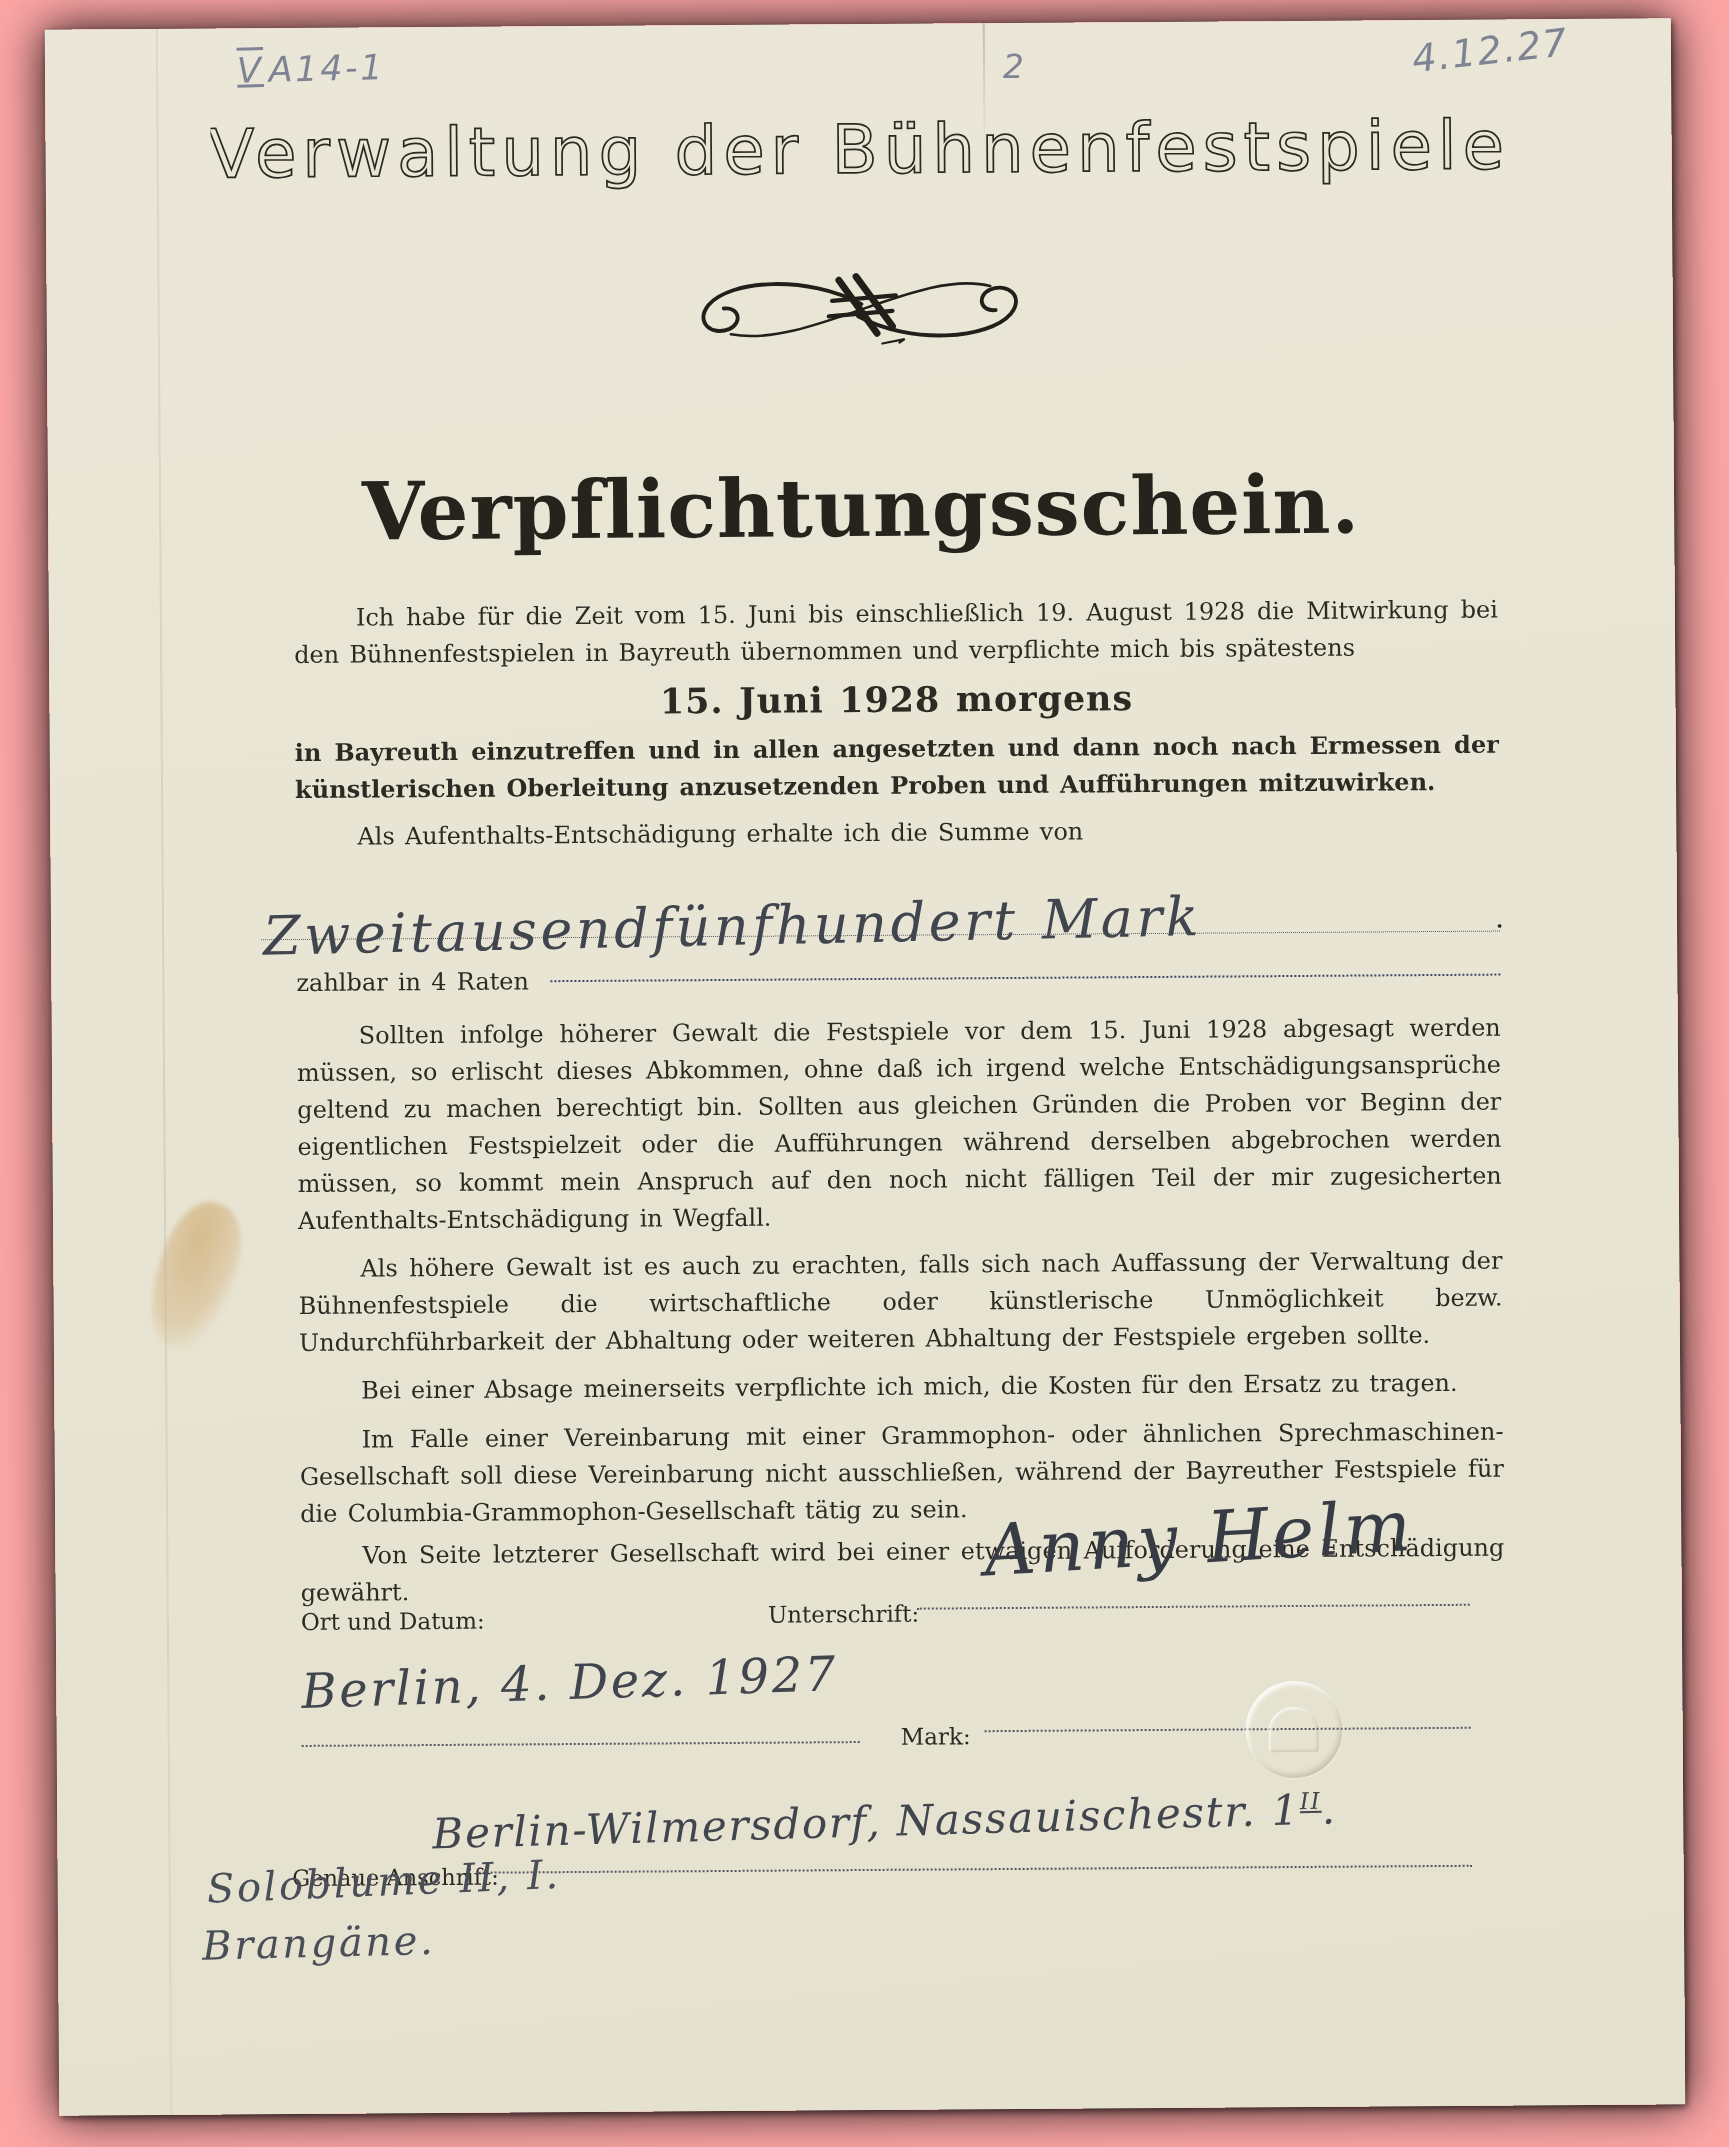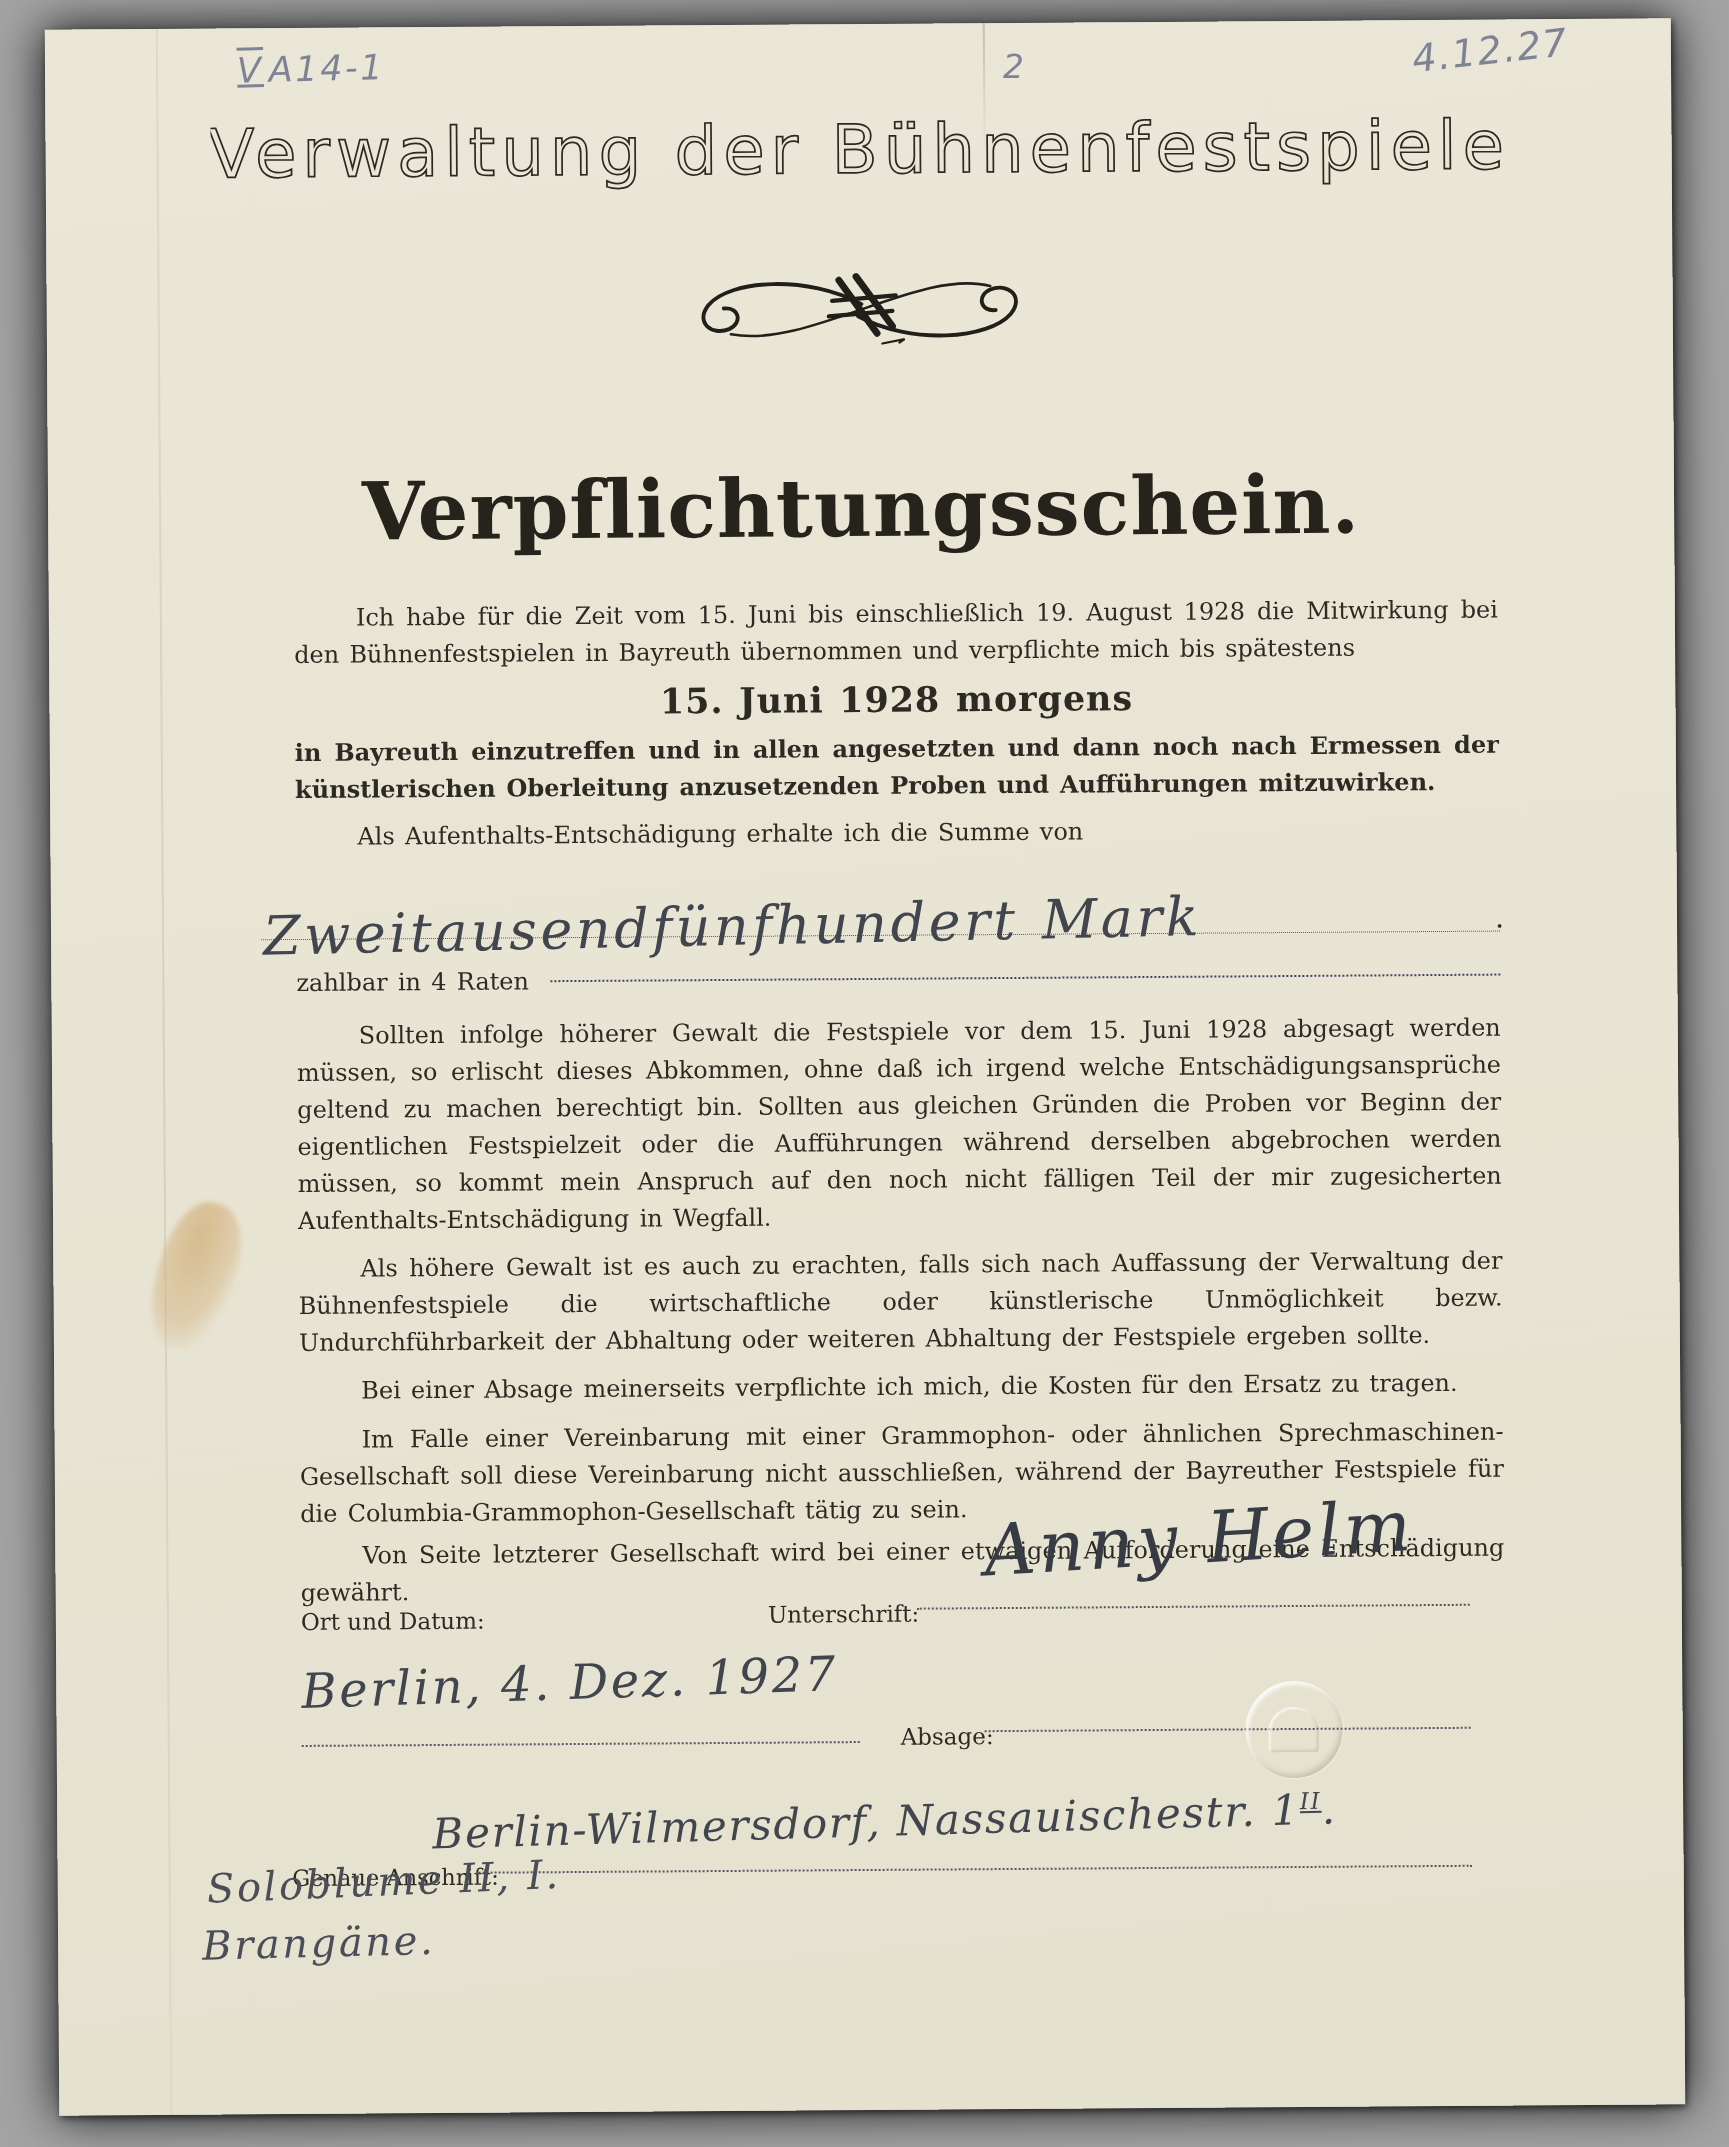--- a/index.html
+++ b/index.html
@@ -1,16 +1,16 @@
 <!DOCTYPE html>
 <html style="font-size:14px"><head>
 <meta charset="utf-8">
 <style>
   html,body{margin:0;padding:0;background:#0d0d0d;}
-  .stage{position:relative;width:1729px;height:2147px;background:#a3a3a3;overflow:hidden;
+  .stage{position:relative;width:1729px;height:2147px;background:#fca5a5;overflow:hidden;
          font-family:"DejaVu Serif",serif;}
   .paper{position:absolute;left:52px;top:24px;width:1626px;height:2086px;
          background:linear-gradient(175deg,#ebe7d8 0%,#e9e5d4 40%,#e5e1cf 100%);
          transform:rotate(-0.4deg);transform-origin:50% 50%;
          box-shadow:0 0 48px rgba(0,0,0,.9), 1.7px 2.6px 7px rgba(0,0,0,.6);}
   
   .crease-v1{position:absolute;left:938px;top:0;width:1.7px;height:130px;
              background:linear-gradient(to bottom,rgba(120,115,95,.35),rgba(120,115,95,0));}
   .crease-v2{position:absolute;left:111px;top:0;width:1.7px;height:100%;
              background:linear-gradient(to bottom,rgba(125,120,100,.12),rgba(125,120,100,.18),rgba(125,120,100,.08));}
@@ -128,21 +128,21 @@
     <div class="sig-block">
       <span class="lbl" style="left:0;top:35px;">Ort und Datum:</span>
 
       <span class="lbl" style="left:467px;top:31px;">Unterschrift:</span>
       <div class="dotline" style="left:616px;top:38px;width:553px;"></div>
       <div class="hw sig-hw">Anny Helm</div>
 
       <div class="hw ort-hw">Berlin, 4. Dez. 1927</div>
       <div class="dotline" style="left:0px;top:171px;width:558px;"></div>
 
-      <span class="lbl" style="left:599px;top:154px;">Absage:</span>
+      <span class="lbl" style="left:599px;top:154px;">Mark:</span>
       <div class="dotline" style="left:683px;top:161px;width:486px;"></div>
 
       <div class="seal" style="left:944px;top:114px;">
         <div class="inner"></div>
       </div>
 
       <span class="lbl" style="left:-10.4px;top:291px;font-size:22.5px;">Genaue Anschrift:</span>
       <div class="dotline" style="left:173px;top:299px;width:996px;"></div>
       <div class="hw anschrift-hw">
         <span>Berlin-Wilmersdorf, Nassauischestr. 1</span><span class="sup">II</span><span>.</span>

